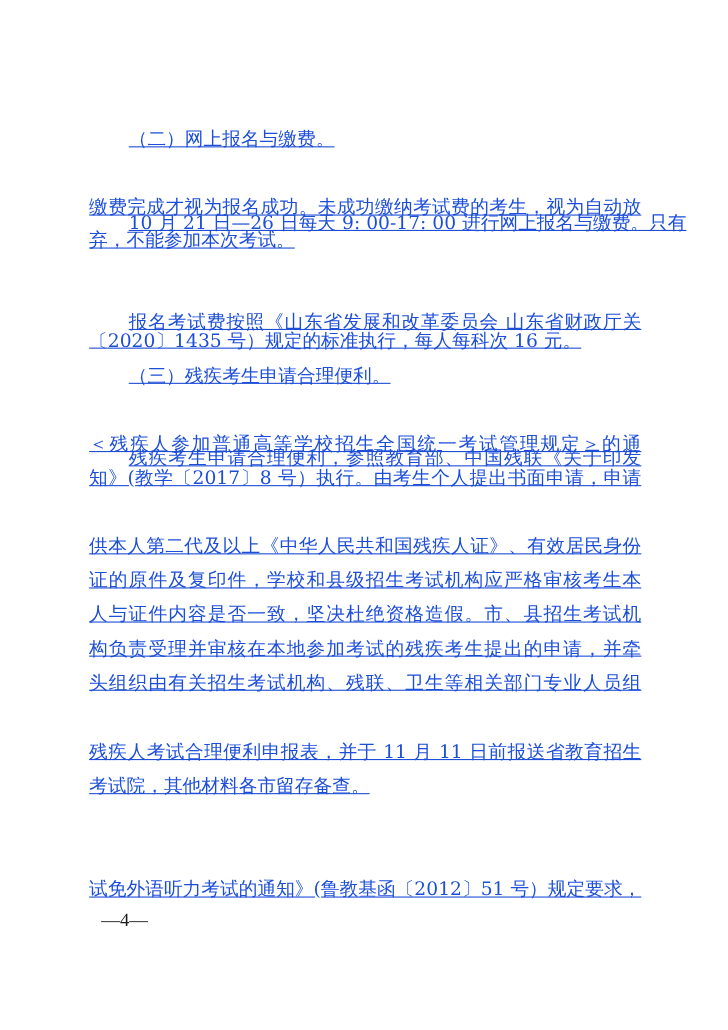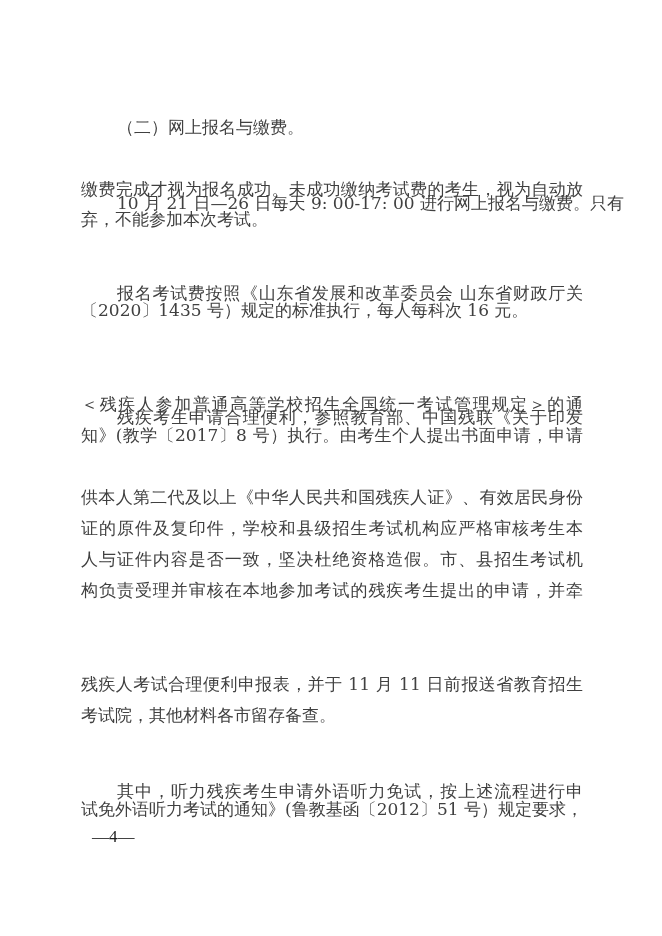--- a/index.html
+++ b/index.html
@@ -6,24 +6,25 @@
   body { width: 662px; height: 936px; position: relative; overflow: hidden; }
   .page { position: absolute; left: 0; top: 0; width: 662px; height: 936px; background: #fff; }
   .line {
     position: absolute;
     left: 81px;
     width: 502px;
     height: 24px;
     font-family: "DejaVu Serif", "Liberation Serif", serif;
     font-size: 17px;
     line-height: 24px;
-    color: #404040;
+    color: #1d4ed8;
     white-space: nowrap;
     text-align: justify;
     text-align-last: justify;
+    text-decoration: underline;
   }
   .line.indent { left: 117px; width: 466px; margin-top: 44px; }
   .line.last { text-align-last: left; }
   .line.heading { left: 117px; width: 466px; text-align-last: left; }
   .pagenum {
     position: absolute;
     left: 92px;
     top: 826px;
     font-family: "Liberation Serif", "DejaVu Serif", serif;
     font-size: 17px;
@@ -38,28 +39,29 @@
 
   <div class="line heading" style="top:115px">（二）网上报名与缴费。</div>
 
   <div class="line indent" style="top:147px">10 月 21 日—26 日每天 9: 00-17: 00 进行网上报名与缴费。只有</div>
   <div class="line" style="top:177px">缴费完成才视为报名成功。未成功缴纳考试费的考生，视为自动放</div>
   <div class="line indent" style="top:237px">报名考试费按照《山东省发展和改革委员会 山东省财政厅关</div>
 
   <div class="line last" style="top:207px">弃，不能参加本次考试。</div>
   <div class="line last" style="top:298px">〔2020〕1435 号）规定的标准执行，每人每科次 16 元。</div>
 
+  <div class="line heading" style="top:330px">（三）残疾考生申请合理便利。</div>
 
   <div class="line indent" style="top:361px">残疾考生申请合理便利，参照教育部、中国残联《关于印发</div>
   <div class="line" style="top:392px">＜残疾人参加普通高等学校招生全国统一考试管理规定＞的通</div>
   <div class="line" style="top:423px">知》(教学〔2017〕8 号）执行。由考生个人提出书面申请，申请</div>
   <div class="line" style="top:485px">供本人第二代及以上《中华人民共和国残疾人证》、有效居民身份</div>
   <div class="line" style="top:516px">证的原件及复印件，学校和县级招生考试机构应严格审核考生本</div>
   <div class="line" style="top:547px">人与证件内容是否一致，坚决杜绝资格造假。市、县招生考试机</div>
   <div class="line" style="top:578px">构负责受理并审核在本地参加考试的残疾考生提出的申请，并牵</div>
+  <div class="line" style="top:609px">头组织由有关招生考试机构、残联、卫生等相关部门专业人员组</div>
   <div class="line" style="top:672px">残疾人考试合理便利申报表，并于 11 月 11 日前报送省教育招生</div>
   <div class="line last" style="top:703px">考试院，其他材料各市留存备查。</div>
 
-  <div class="line indent" style="top:735px">其中，听力残疾考生申请外语听力免试，按上述流程进行申</div>
   <div class="line" style="top:797px">试免外语听力考试的通知》(鲁教基函〔2012〕51 号）规定要求，</div>
 
   <div class="pagenum">—4—</div>
 </div>
 
 </body></html>

